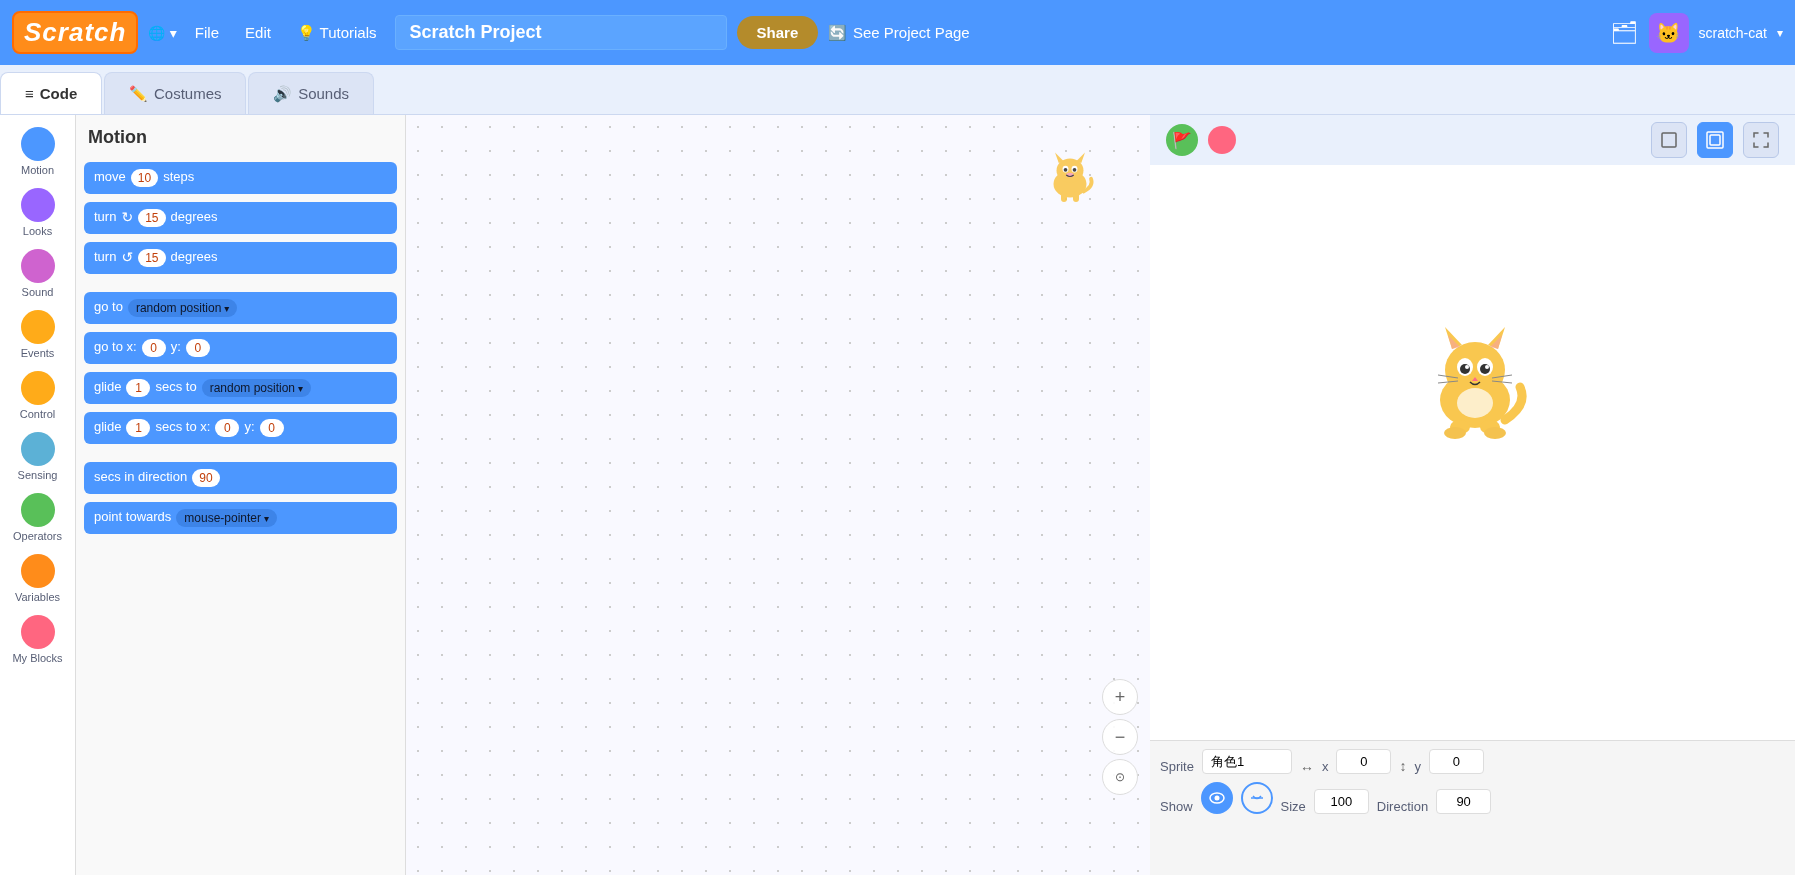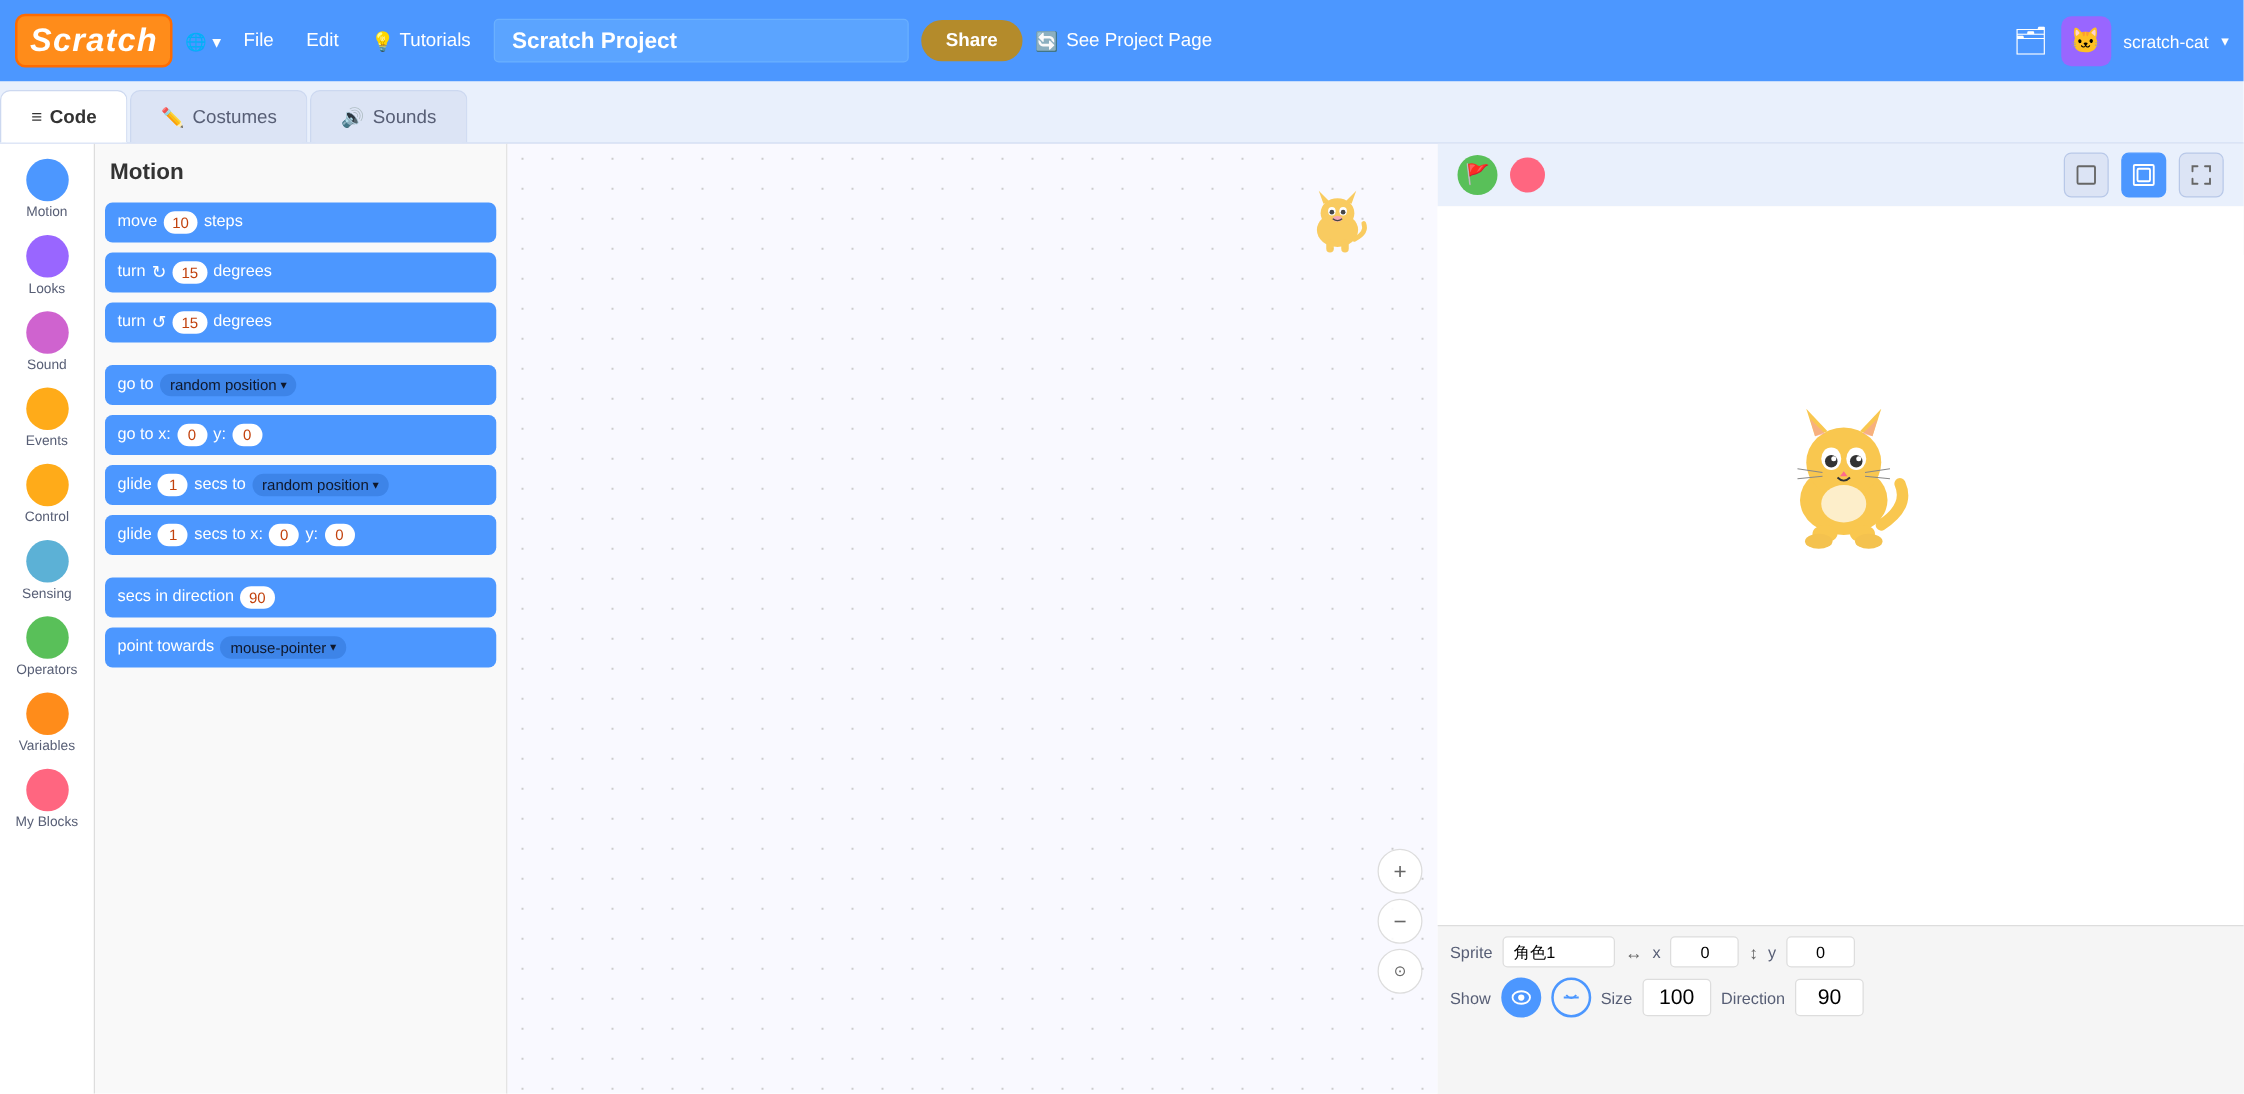--- a/index.html
+++ b/index.html
@@ -302,21 +302,21 @@
       border-top: 1px solid #ddd;
     }
     #sprite-panel {
       flex: 1;
       display: flex;
       flex-direction: column;
       gap: 8px;
     }
     .sprite-row {
       display: flex;
-      align-items: center;
+      align-items: flex-end;
       gap: 8px;
     }
     .sprite-label {
       font-size: 13px;
       color: #575E75;
       font-weight: 500;
     }
     .sprite-name-input {
       background: white;
       border: 1px solid #ddd;
@@ -348,21 +348,21 @@
       cursor: pointer;
       color: #4C97FF;
     }
     .show-btn.active { background: #4C97FF; color: white; }
     .size-label, .dir-label { font-size: 13px; color: #575E75; }
     .size-input, .dir-input {
       background: white;
       border: 1px solid #ddd;
       border-radius: 4px;
       padding: 4px 6px;
-      font-size: 17px;
+      font-size: 13px;
       width: 55px;
       text-align: center;
     }
 
     
     #stage-panel {
       width: 90px;
       display: flex;
       flex-direction: column;
       align-items: center;

